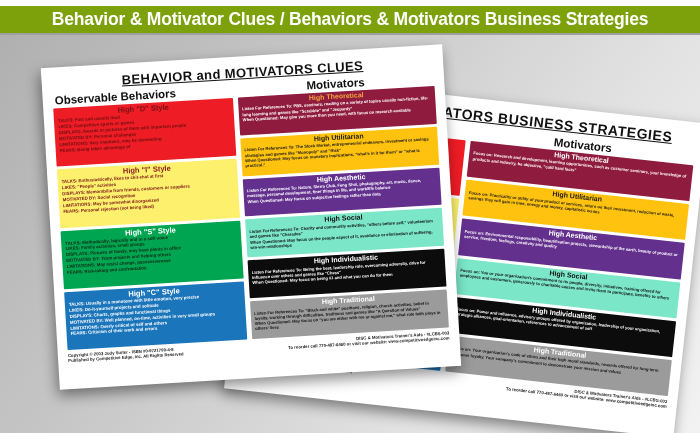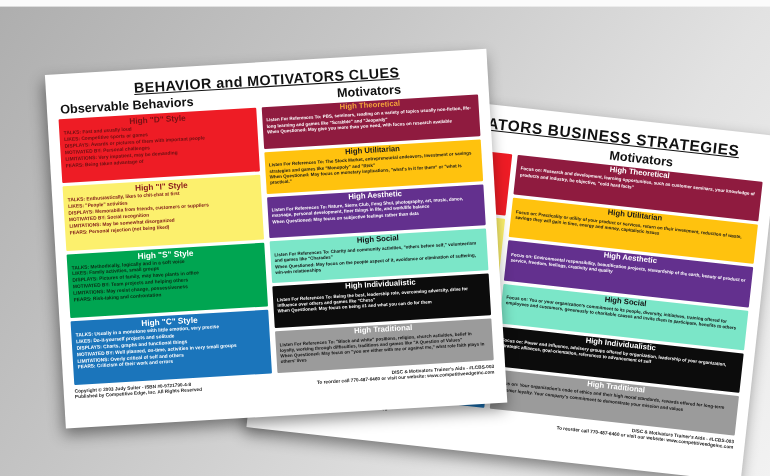--- a/index.html
+++ b/index.html
@@ -39,20 +39,23 @@
   .motivators-col .sec-line { font-size:4.1px; line-height:1.3; }
   .strategies .behaviors-col .sec-line { margin-bottom:2.5px; }
   .page-footer { display:flex; justify-content:space-between; margin-top:3px; font-size:4.3px; font-weight:bold; color:#222; }
   .footer-right { text-align:right; }
 </style>
 </head>
 <body>
 
 <div class="stage">
   <div class="top-strip"></div>
+  <div class="banner" style="background: rgb(124, 161, 11);">
+    <span>Behavior &amp; Motivator Clues / Behaviors &amp; Motivators Business Strategies</span>
+  </div>
 
   <div class="page clues">
     <div class="page-title">BEHAVIOR and MOTIVATORS CLUES</div>
     <div class="cols">
       <div class="col behaviors-col">
         <div class="col-header">Observable Behaviors</div>
         <div class="sections">
             <div class="section" style="background: rgb(238, 28, 37); color: rgb(107, 16, 18);">
               <div class="sec-header" style="color: rgb(122, 17, 21);">High "D" Style</div>
               <div class="sec-line">TALKS: Fast and usually loud</div>

